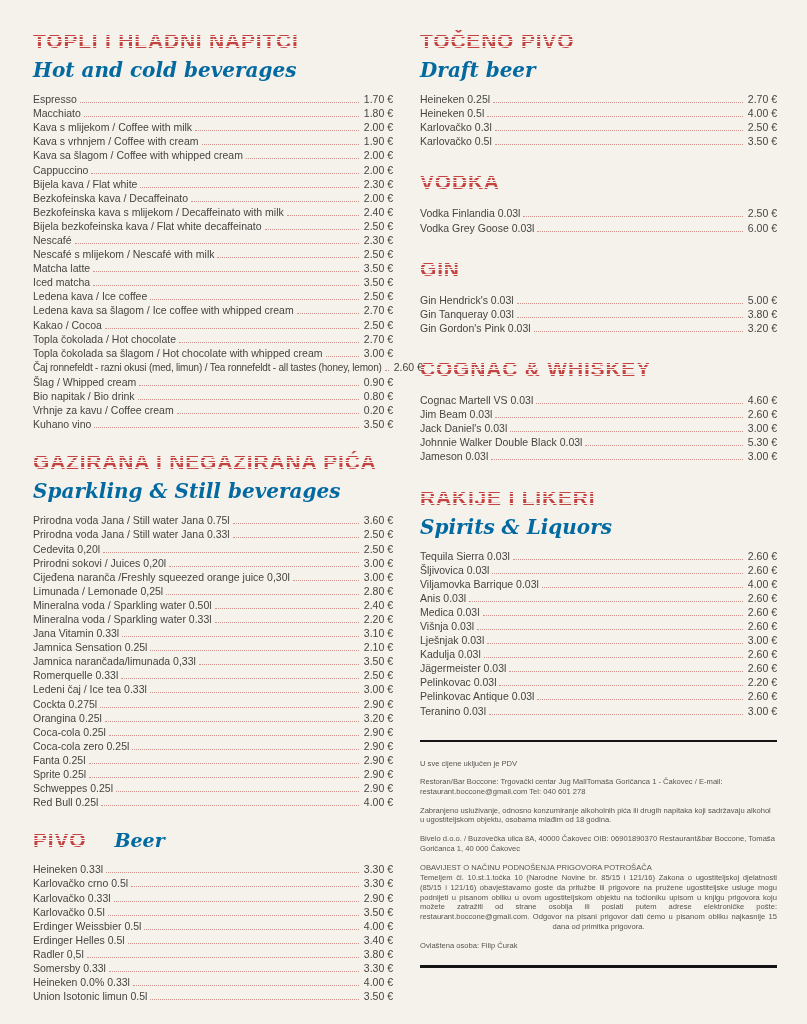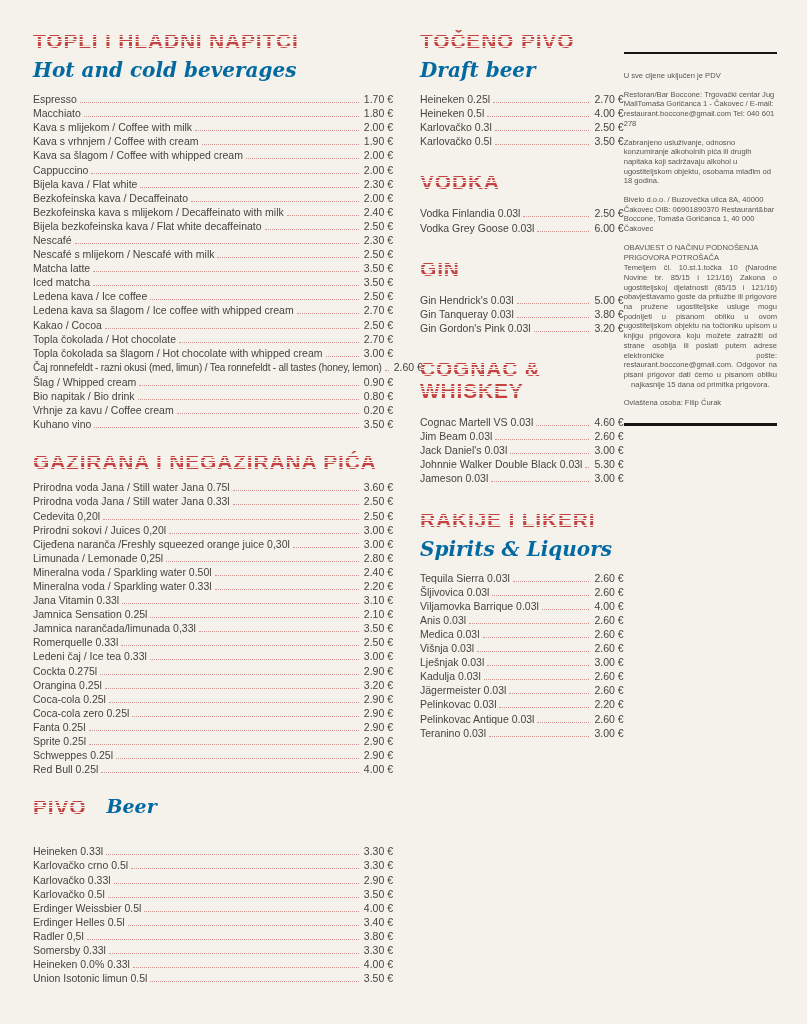--- a/index.html
+++ b/index.html
@@ -2,23 +2,23 @@
 <html><head>
 <meta charset="utf-8">
 <style>
   html,body{margin:0;padding:0;background:#f5f2ec;}
   .page{
     width:807px;height:1024px;box-sizing:border-box;overflow:hidden;
     background:#f5f2ec;display:flex;gap:27px;padding:30px 30px 16px 33px;
     font-family:"Liberation Sans",sans-serif;color:#474440;
   }
   .col-left{width:360px;flex:none;}
-  .col-right{width:357px;flex:none;display:flex;flex-direction:row;}
+  .col-right{width:357px;flex:none;display:flex;flex-direction:column;}
   .sec-head{margin:0;}
-  .sec-head.inline{display:flex;align-items:flex-start;gap:20px;margin-bottom:26px;}
+  .sec-head.inline{display:flex;align-items:flex-end;gap:28px;margin-bottom:11px;}
   .sec-title{
     font-size:21px;line-height:1.05;margin:0 0 7px;font-weight:800;
     letter-spacing:.8px;color:#c4423f;
   }
   @supports ((-webkit-background-clip:text) or (background-clip:text)){
     .sec-title{
       background-image:repeating-linear-gradient(#c4423f 0 1.6px,rgba(245,242,236,.92) 1.6px 2.4px);
       -webkit-background-clip:text;background-clip:text;color:transparent;
     }
   }
@@ -176,20 +176,21 @@
           <div class="row">
             <span class="name">Kuhano vino</span>
             <span class="leader"></span>
             <span class="price">3.50 €</span>
           </div>
         </div>
       </section>
       <section class="menu-section">
         <div class="sec-head">
           <h2 class="sec-title">GAZIRANA I NEGAZIRANA PIĆA</h2>
+          <div class="sec-subtitle">Sparkling &amp; Still beverages</div>
         </div>
         <div class="items">
           <div class="row">
             <span class="name">Prirodna voda Jana / Still water Jana 0.75l</span>
             <span class="leader"></span>
             <span class="price">3.60 €</span>
           </div>
           <div class="row">
             <span class="name">Prirodna voda Jana / Still water Jana 0.33l</span>
             <span class="leader"></span>

